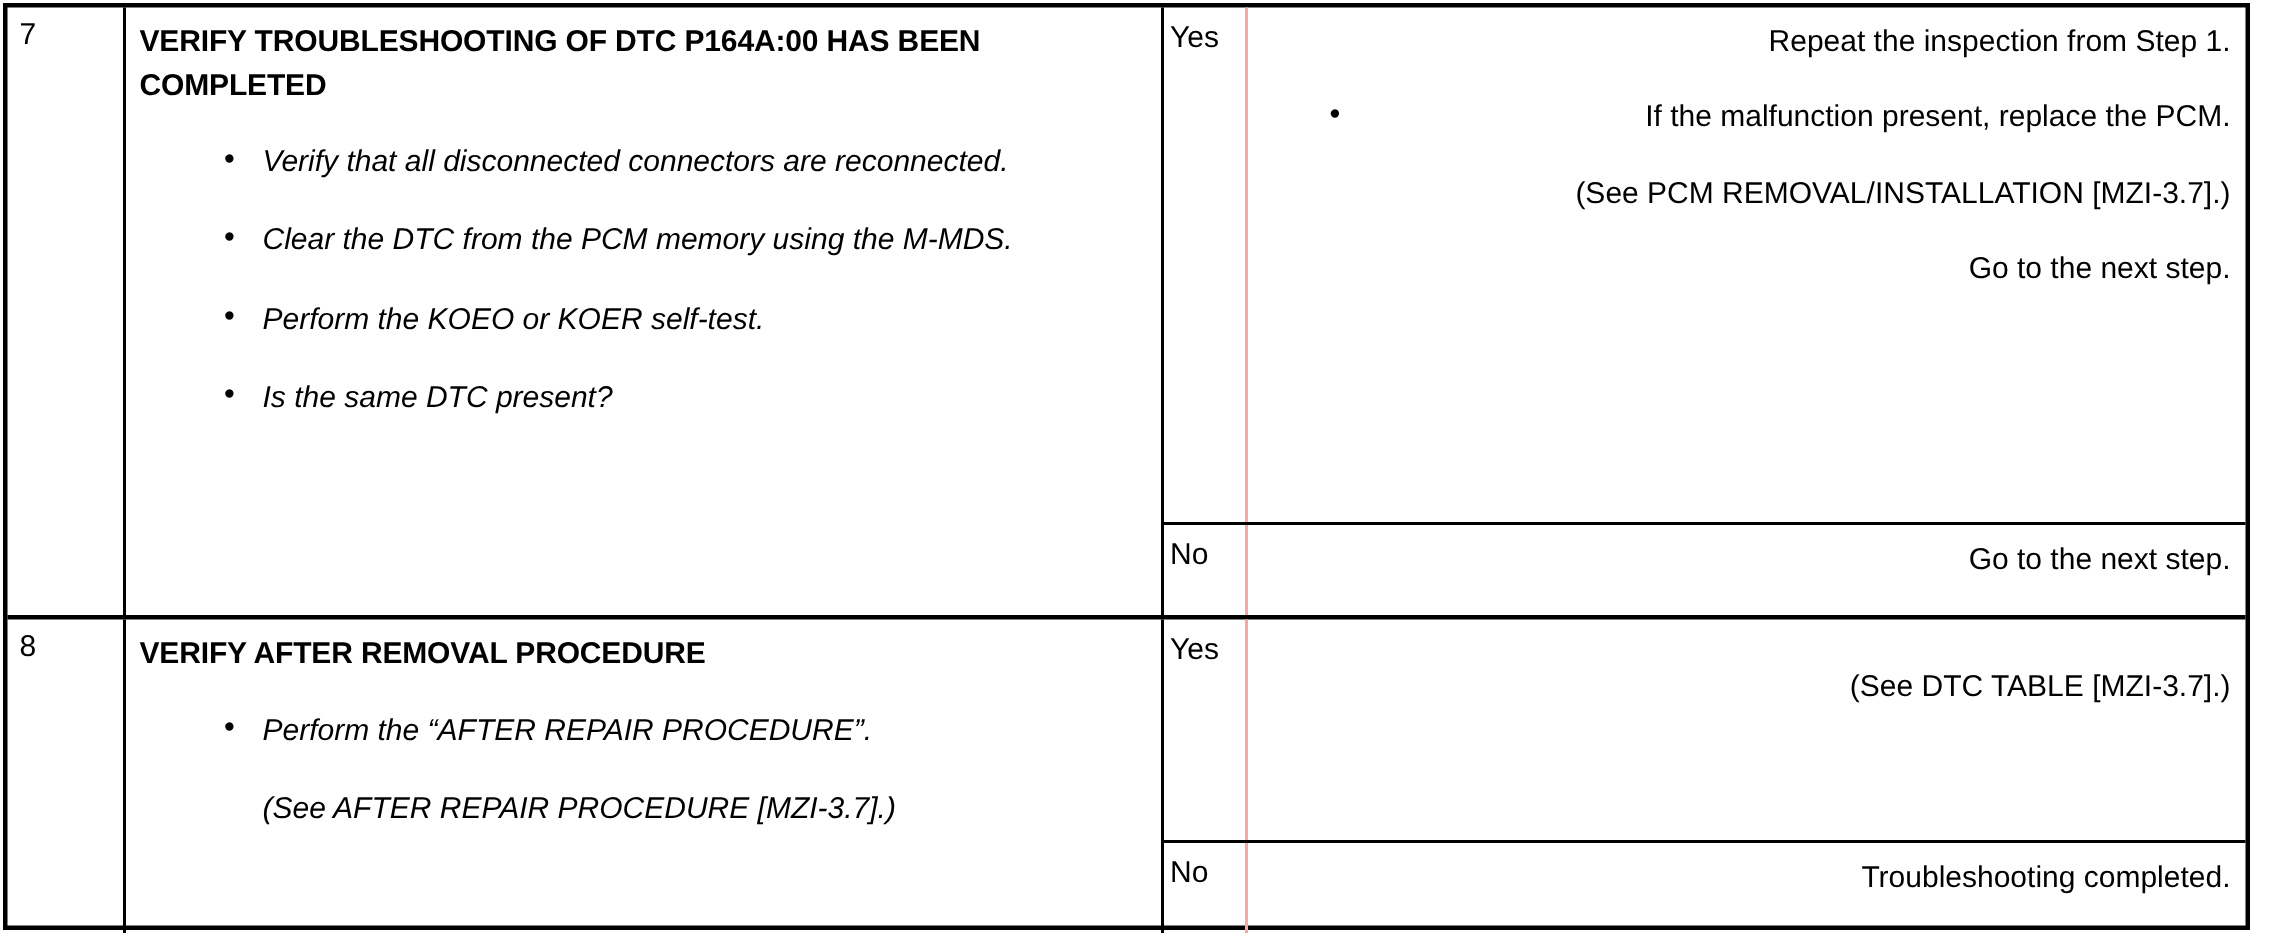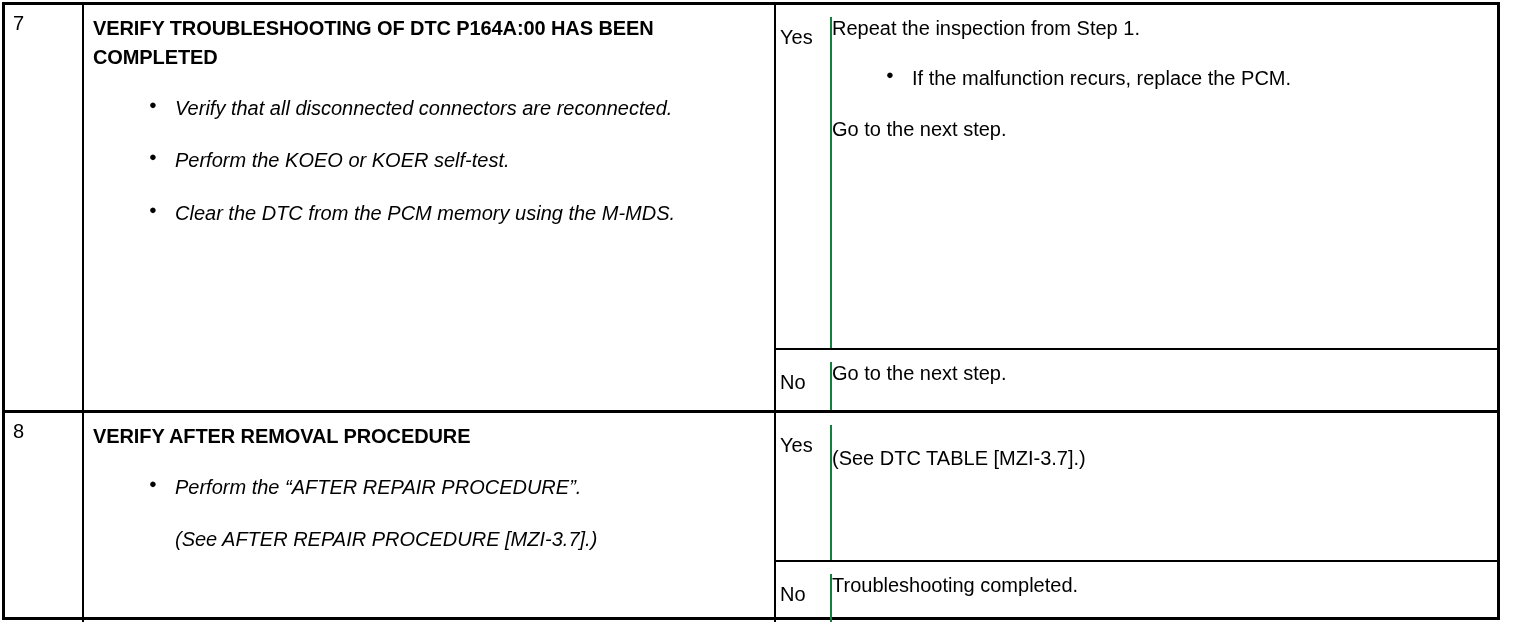--- a/index.html
+++ b/index.html
@@ -108,37 +108,38 @@
   
   .answer-block {
     position: absolute;
     left: 0;
     right: 0;
     box-sizing: border-box;
   }
   .answer-label {
     position: absolute;
     left: 0;
-    top: 12px;
+    top: 0;
     bottom: 0;
     width: 56px;
     box-sizing: border-box;
-    border-right: 2px solid #15803d;
+    border-right: 2px solid #fca5a5;
     font-size: 20px;
     padding: 9px 0 18px 4px;
   }
   .answer-text {
     position: absolute;
     left: 56px;
     right: 0;
     top: 0;
     bottom: 0;
     padding: 9px 10px 0 0;
     font-size: 20px;
     line-height: 1.42;
+    text-align: right;
   }
   .answer-text .lead { font-size: 20px; line-height: 1.42; }
   .answer-text ul.bullets { margin-top: 22px; margin-left: 52px; }
   .answer-text ul.bullets > li { margin-bottom: 22px; }
   .answer-text .trailer { margin-top: 4px; }
 
   
   .row-7 .answer-yes { top: 0; height: 343px; }
   .row-7 .answer-no  { top: 343px; bottom: 0; border-top: 2px solid #000; }
   
@@ -154,34 +155,36 @@
 
     <div class="col-num">
       <div class="step-number">7</div>
     </div>
 
     <div class="col-action">
       <div class="action-body">
         <div class="action-title">VERIFY TROUBLESHOOTING OF DTC P164A:00 HAS BEEN COMPLETED</div>
         <ul class="bullets">
           <li class="bullet"><span>Verify that all disconnected connectors are reconnected.</span></li>
+          <li class="bullet"><span>Clear the DTC from the PCM memory using the M-MDS.</span></li>
           <li class="bullet"><span>Perform the KOEO or KOER self-test.</span></li>
-          <li class="bullet"><span>Clear the DTC from the PCM memory using the M-MDS.</span></li>
+          <li class="bullet"><span>Is the same DTC present?</span></li>
         </ul>
       </div>
     </div>
 
     <div class="col-result">
 
       <div class="answer-block answer-yes">
         <div class="answer-label">Yes</div>
         <div class="answer-text">
           <div class="lead">Repeat the inspection from Step 1.</div>
           <ul class="bullets">
-            <li class="bullet"><span>If the malfunction recurs, replace the PCM.</span></li>
+            <li class="bullet"><span>If the malfunction present, replace the PCM.</span></li>
+            <li class="plain"><span>(See PCM REMOVAL/INSTALLATION [MZI-3.7].)</span></li>
           </ul>
           <div class="trailer">Go to the next step.</div>
         </div>
       </div>
 
       <div class="answer-block answer-no">
         <div class="answer-label">No</div>
         <div class="answer-text">
           <div class="lead">Go to the next step.</div>
         </div>

